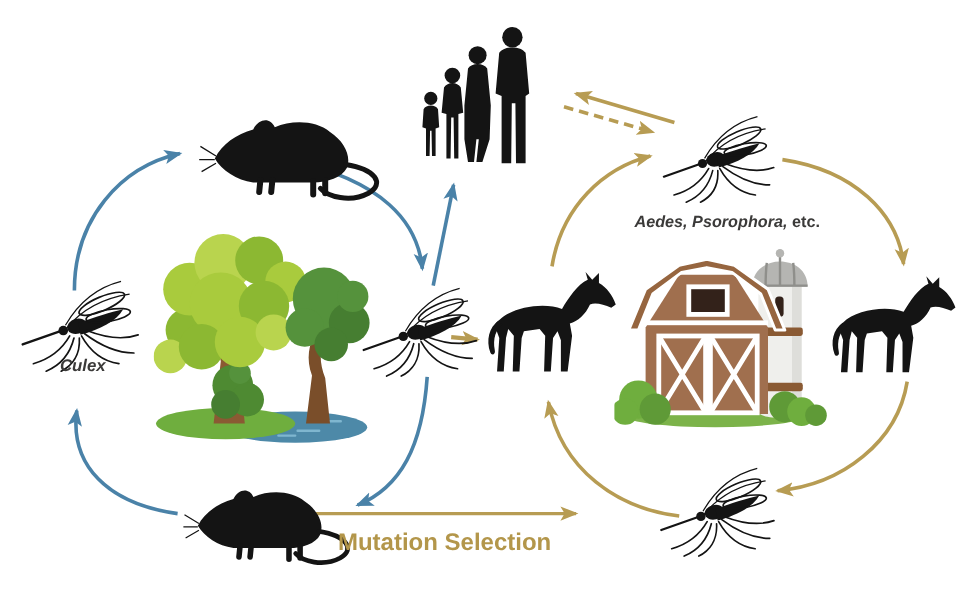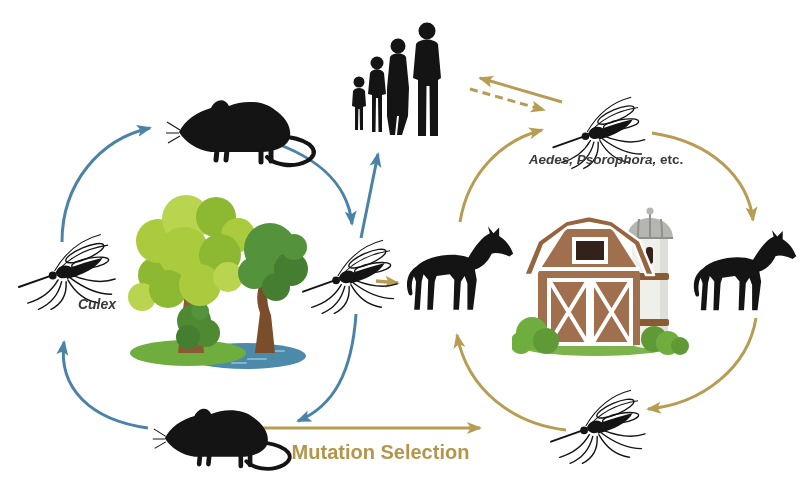--- a/index.html
+++ b/index.html
@@ -4,25 +4,25 @@
 <style>
   html,body{margin:0;padding:0;background:#ffffff;}
   .canvas{
     position:relative;width:800px;height:500px;background:#ffffff;overflow:hidden;
     font-family:"Liberation Sans", sans-serif;
   }
   .node{position:absolute;}
   .node svg{display:block;width:100%;height:100%;}
   .overlay{position:absolute;left:0;top:0;width:800px;height:500px;}
   .lbl{position:absolute;text-align:center;color:#3b3a39;}
-  .lbl-culex{left:0;top:297px;width:138px;font-size:13px;line-height:15px;font-weight:bold;padding-left:28px;}
+  .lbl-culex{left:0;top:297px;width:138px;font-size:13px;line-height:15px;font-weight:bold;}
   .lbl-culex .sci{font-style:italic;font-size:14px;}
-  .lbl-aedes{left:522px;top:152px;width:168px;font-size:13.5px;font-weight:bold;}
+  .lbl-aedes{left:522px;top:177px;width:168px;font-size:13.5px;font-weight:bold;}
   .lbl-aedes .sci{font-style:italic;}
-  .lbl-mutation{left:258px;top:441px;width:245px;font-size:20px;font-weight:bold;}
+  .lbl-mutation{left:248px;top:441px;width:245px;font-size:20px;font-weight:bold;}
   .hiddefs{position:absolute;width:0;height:0;overflow:hidden;}
 </style>
 </head>
 <body>
 
 <div class="canvas">
 
   <svg class="hiddefs" aria-hidden="true">
     <defs>
       <symbol id="sym-mosquito" viewBox="0 0 120 92">

